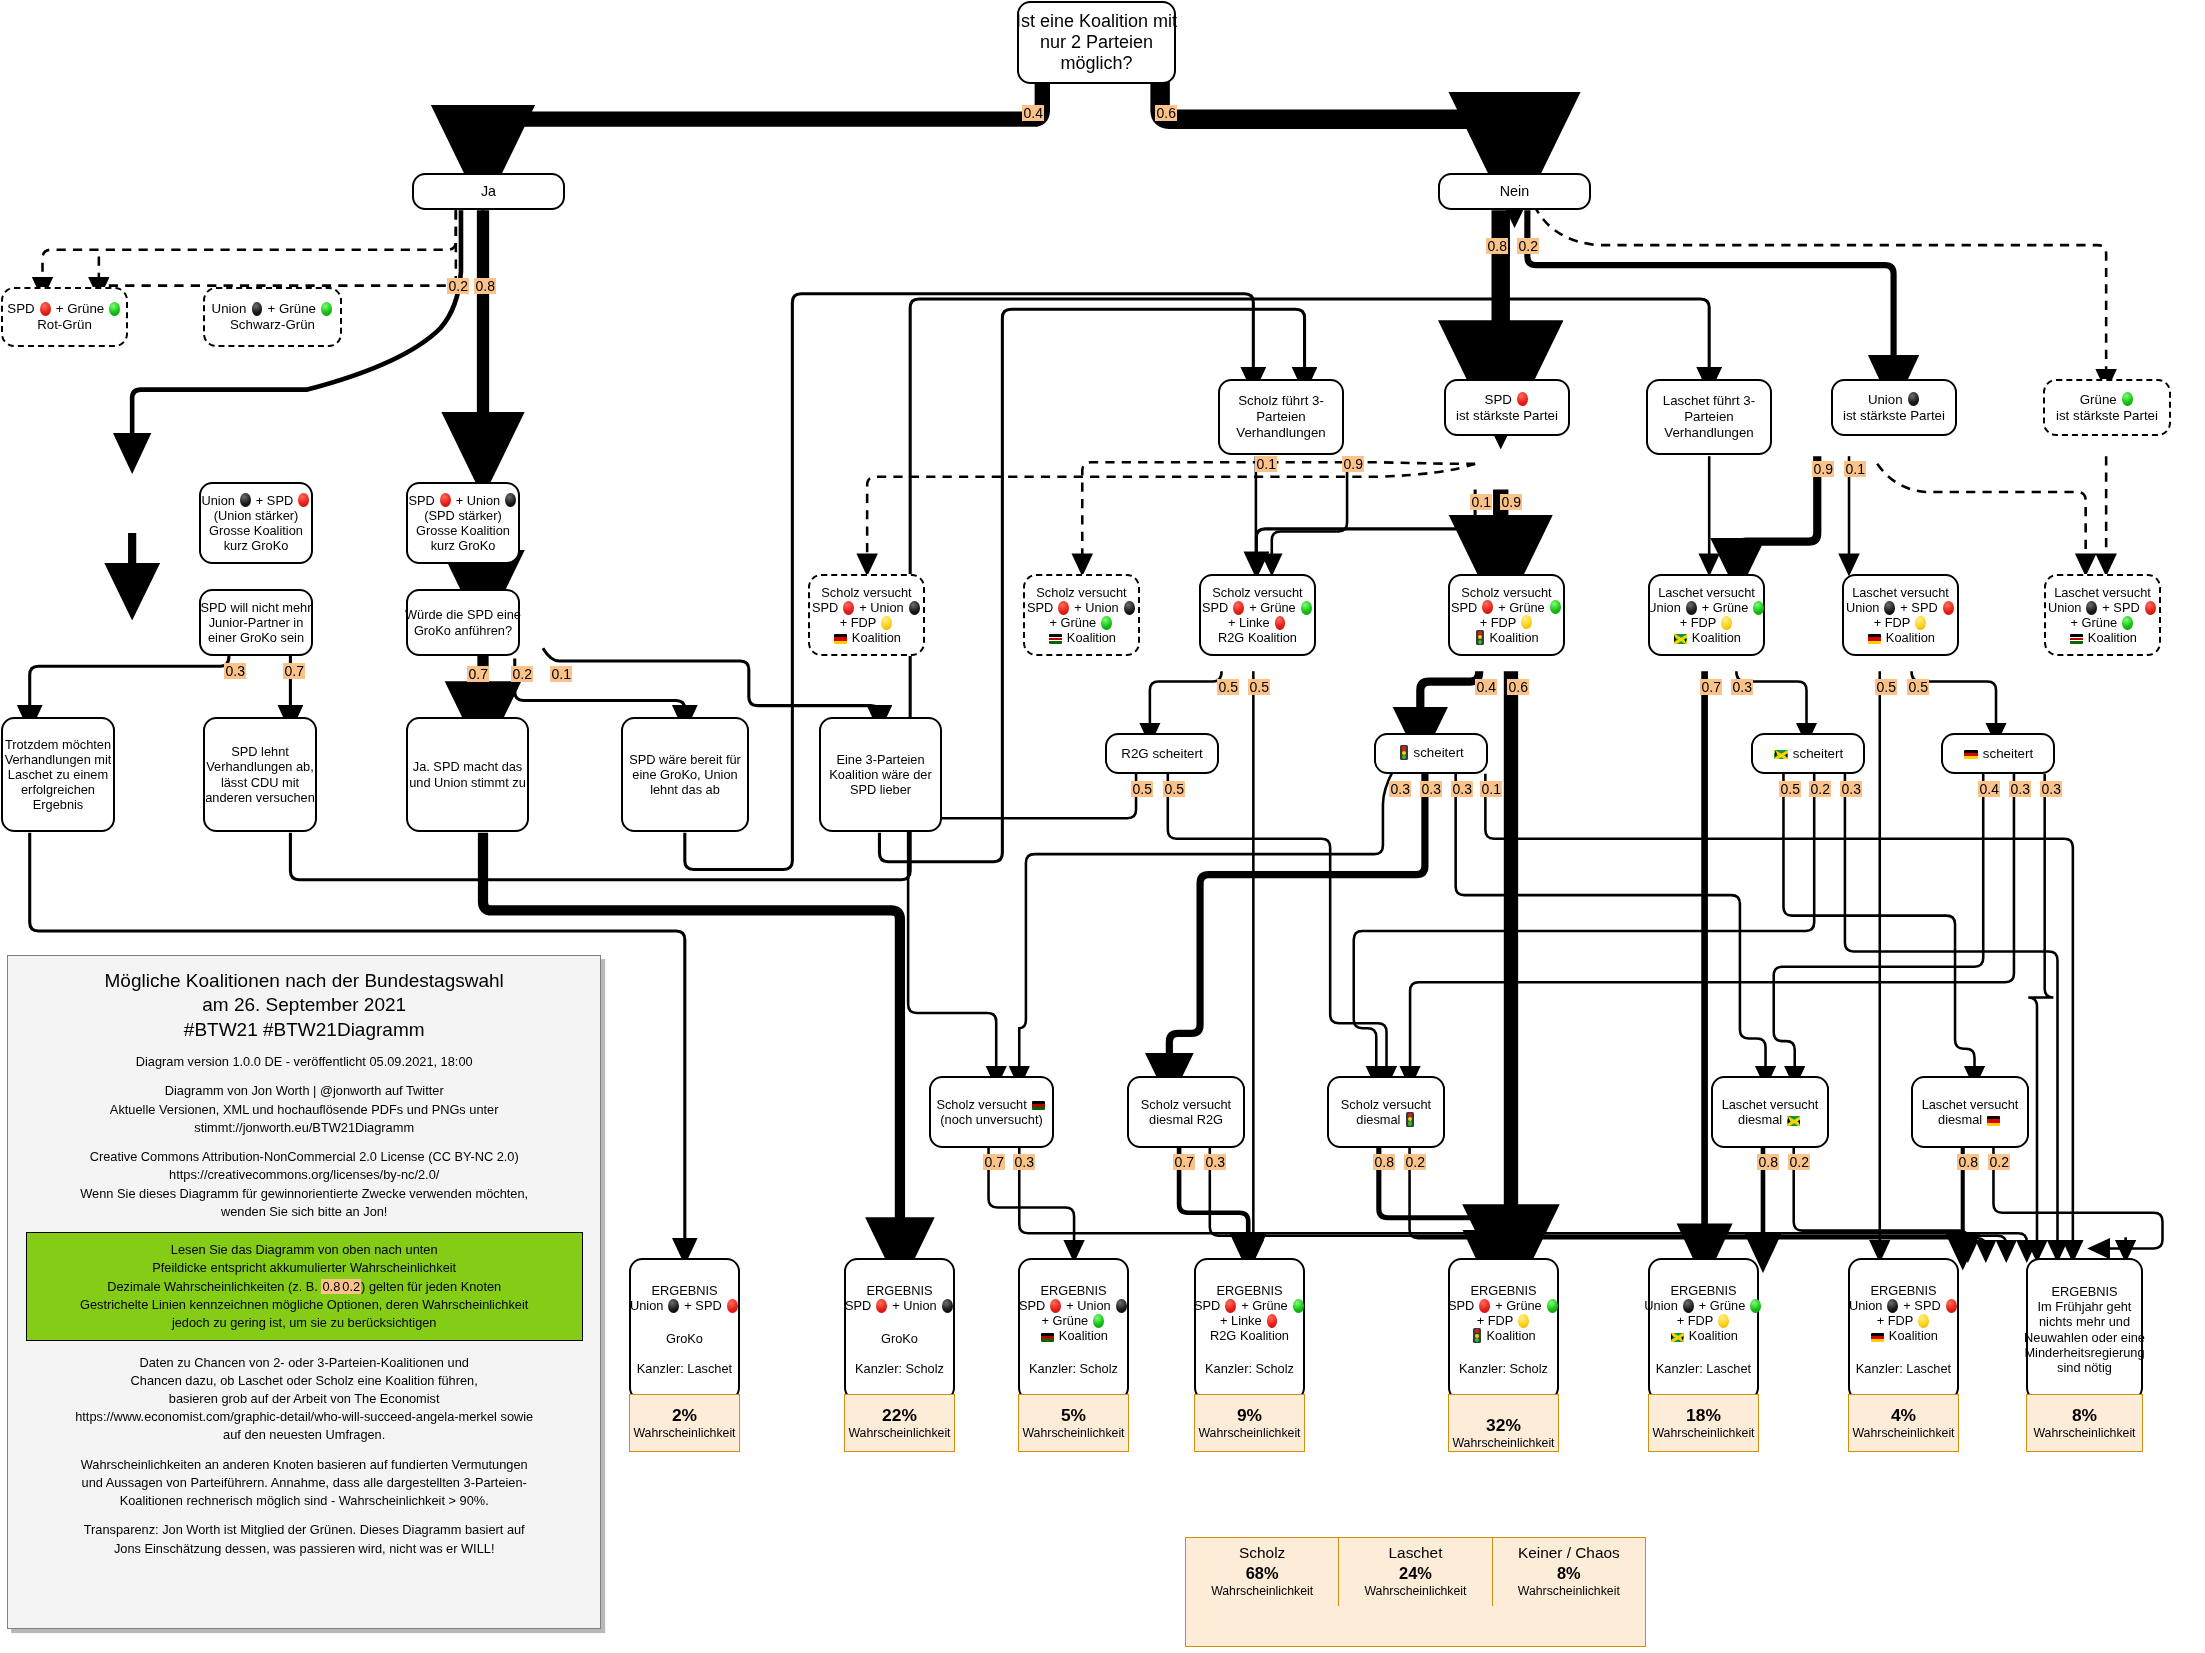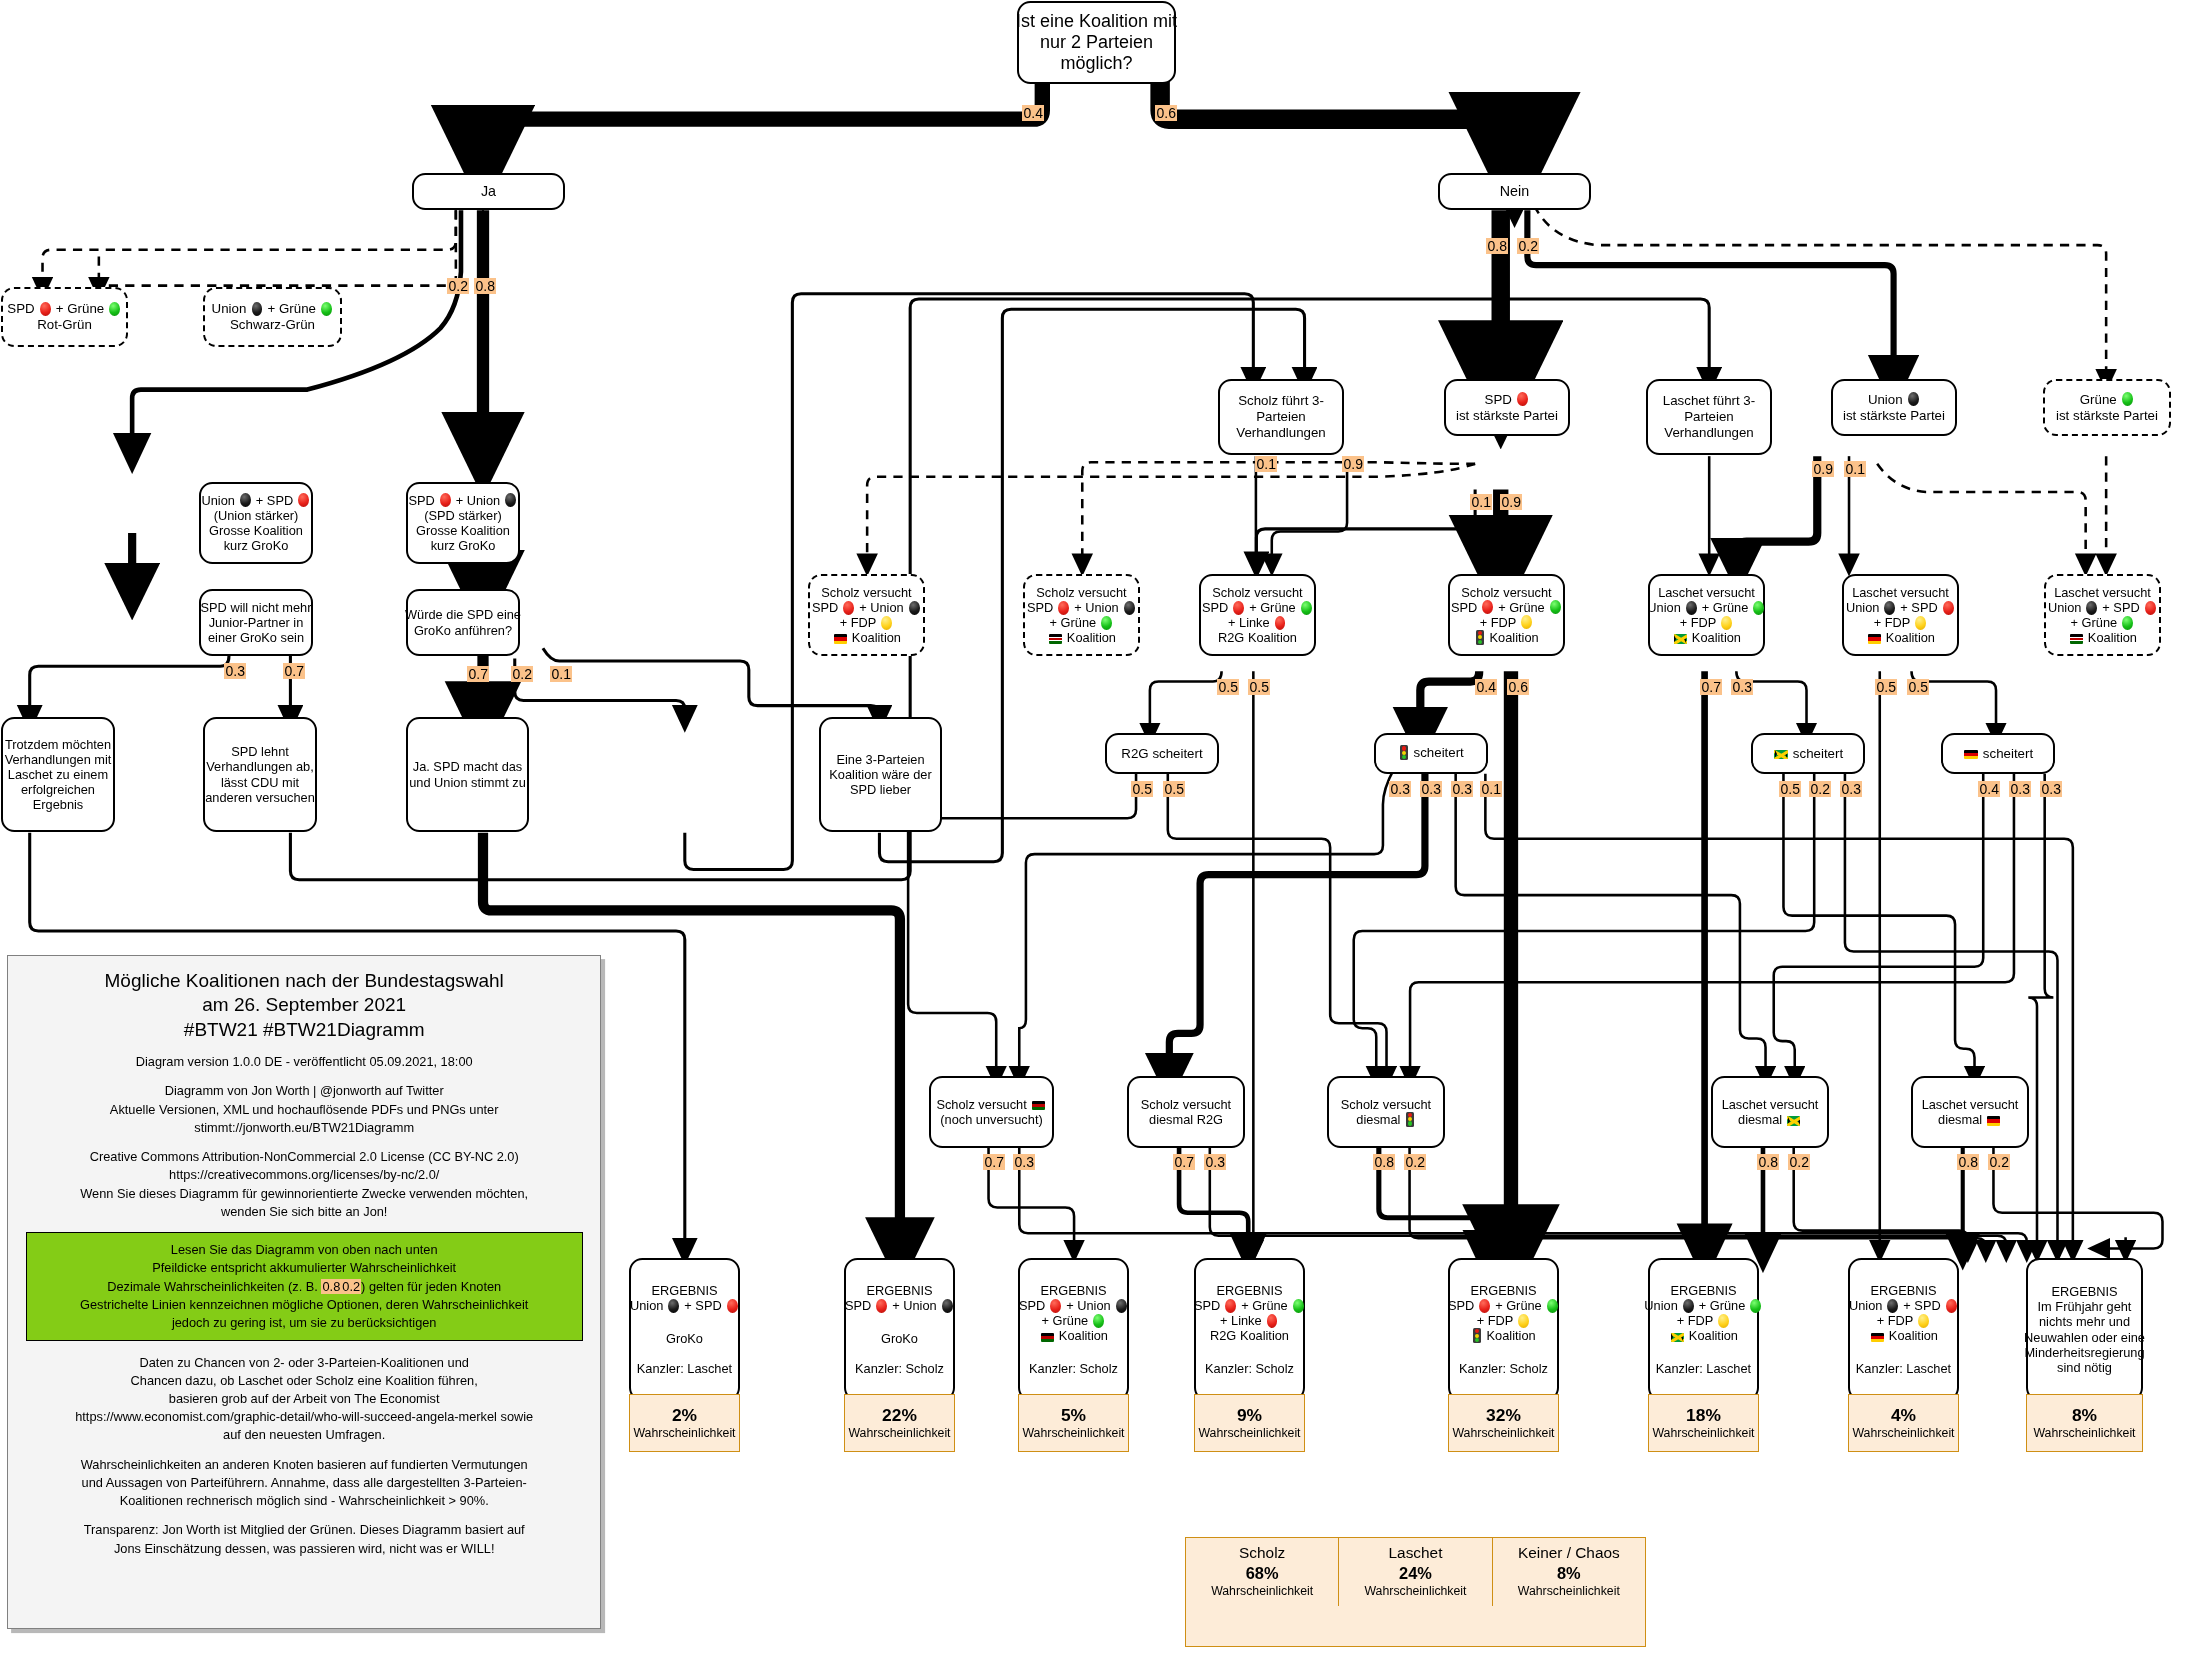--- a/index.html
+++ b/index.html
@@ -332,20 +332,25 @@
   <div class="node" style="left:203px;top:717px;width:114px;height:115px;font-size:12.8px;">
     <div class="ln">SPD lehnt</div>
     <div class="ln">Verhandlungen ab,</div>
     <div class="ln">lässt CDU mit</div>
     <div class="ln">anderen versuchen</div>
   </div>
   <div class="node" style="left:406px;top:717px;width:123px;height:115px;font-size:12.8px;">
     <div class="ln">Ja. SPD macht das</div>
     <div class="ln">und Union stimmt zu</div>
   </div>
+  <div class="node" style="left:621px;top:717px;width:128px;height:115px;font-size:12.8px;">
+    <div class="ln">SPD wäre bereit für</div>
+    <div class="ln">eine GroKo, Union</div>
+    <div class="ln">lehnt das ab</div>
+  </div>
   <div class="node" style="left:819px;top:717px;width:123px;height:115px;font-size:12.8px;">
     <div class="ln">Eine 3-Parteien</div>
     <div class="ln">Koalition wäre der</div>
     <div class="ln">SPD lieber</div>
   </div>
 
   <div class="node" style="left:1105px;top:733px;width:114px;height:41px;font-size:13.3px;">
     <div class="ln">R2G scheitert</div>
   </div>
   <div class="node" style="left:1374px;top:733px;width:114px;height:41px;font-size:13.3px;">
@@ -432,21 +437,21 @@
   </div>
 
   <div class="node" style="left:1448px;top:1258px;width:111px;height:143px;font-size:12.8px;">
     <div class="ln">ERGEBNIS</div>
     <div class="ln">SPD <span class="dot red"></span> + Grüne <span class="dot green"></span></div>
     <div class="ln">+ FDP <span class="dot yellow"></span></div>
     <div class="ln"><span class="tl"><b></b><b></b><b></b></span> Koalition</div>
     <div class="ln" style="height:17.4px"></div>
     <div class="ln">Kanzler: Scholz</div>
   </div>
-  <div class="resultbox" style="left:1448px;top:1394px;width:111px;height:58px;">
+  <div class="resultbox" style="left:1448px;top:1394px;width:111px;height:58px;justify-content:flex-end;">
     <div class="pct" style="font-size:17.4px">32%</div>
     <div style="font-size:12.3px">Wahrscheinlichkeit</div>
   </div>
 
   <div class="node" style="left:1648px;top:1258px;width:111px;height:143px;font-size:12.8px;">
     <div class="ln">ERGEBNIS</div>
     <div class="ln">Union <span class="dot black"></span> + Grüne <span class="dot green"></span></div>
     <div class="ln">+ FDP <span class="dot yellow"></span></div>
     <div class="ln"><span class="flag jm"><i></i></span> Koalition</div>
     <div class="ln" style="height:17.4px"></div>

